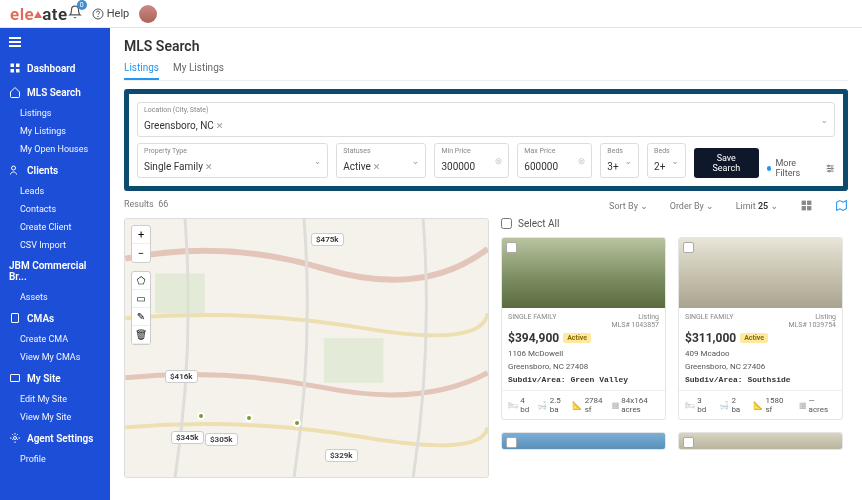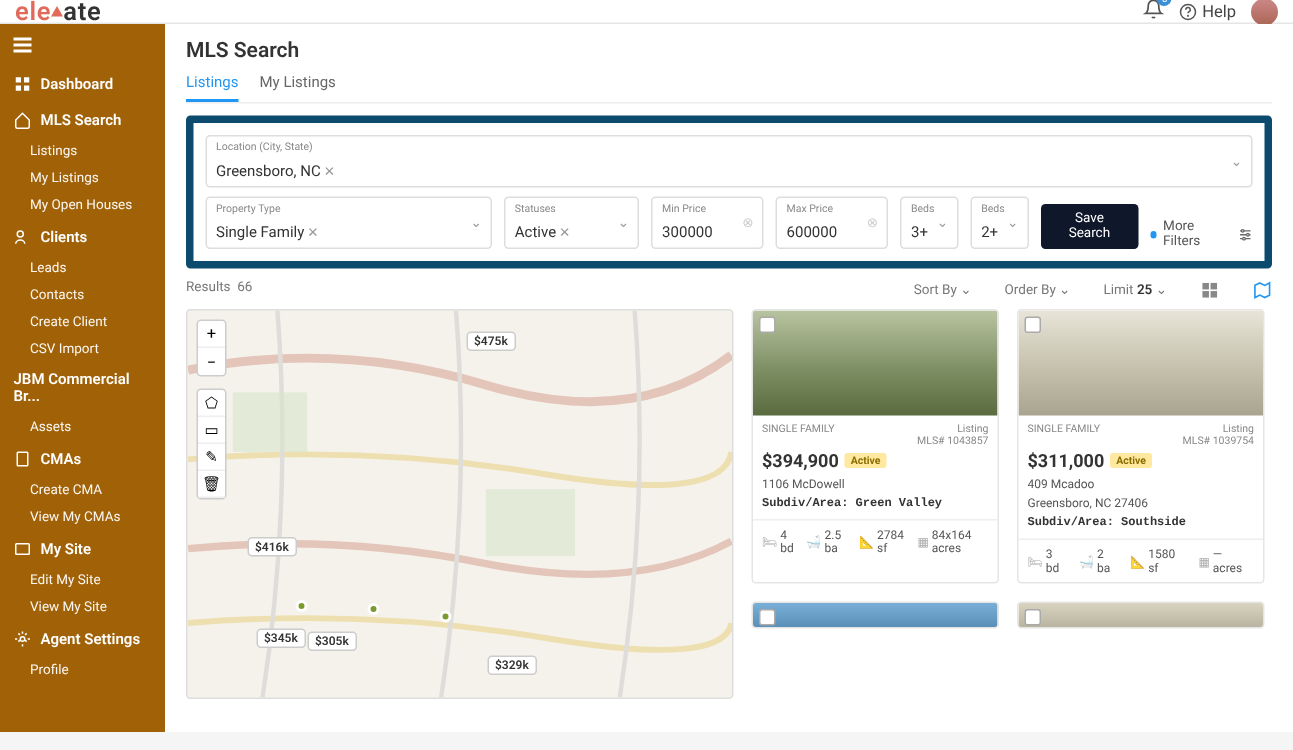--- a/index.html
+++ b/index.html
@@ -1,32 +1,32 @@
 <!DOCTYPE html>
 <html><head>
 <meta charset="utf-8">
 <style>
 * { margin: 0; padding: 0; box-sizing: border-box; font-family: -apple-system, BlinkMacSystemFont, "Segoe UI", Roboto, sans-serif; }
 body { background: #f5f5f5; width: 862px; height: 500px; overflow: hidden; position: relative; }
 
 
-.topbar { height: 16px; background: #fff; display: flex; align-items: center; justify-content: space-between; border-bottom: 1px solid #e5e5e5; }
+.topbar { height: 28px; background: #fff; display: flex; align-items: center; justify-content: flex-start; border-bottom: 1px solid #e5e5e5; }
 .logo { padding-left: 10px; font-size: 17px; font-weight: 600; letter-spacing: 0.5px; }
 .logo .e1 { color: #e06b5b; }
 .logo .e2 { color: #333; }
 .logo-tri { display:inline-block; width:0; height:0; border-left:4px solid transparent; border-right:4px solid transparent; border-bottom:7px solid #e06b5b; vertical-align: 2px; }
 .topbar-right { display: flex; align-items: center; gap: 10px; padding-right: 10px; font-size: 11px; color: #444; }
 .bell { position: relative; }
 .bell-badge { position: absolute; top: -5px; right: -5px; background: #3a8fd6; color: #fff; border-radius: 50%; width: 10px; height: 10px; font-size: 7px; display: flex; align-items: center; justify-content: center; }
 .avatar { width: 18px; height: 18px; border-radius: 50%; background: linear-gradient(#c88, #a65); }
 
 .layout { display: flex; height: 472px; }
 
 
-.sidebar { width: 110px; background: #a16207; color: #fff; font-size: 10px; overflow: hidden; }
+.sidebar { width: 110px; background: #1d4ed8; color: #fff; font-size: 10px; overflow: hidden; }
 .hamburger { padding: 7px 9px; }
 .hamburger div { width: 12px; height: 2px; background: #fff; margin: 2px 0; }
 .side-item { padding: 6px 9px; display: flex; align-items: center; gap: 6px; font-weight: 600; }
 .side-sub { padding: 4px 9px 4px 20px; font-size: 9px; opacity: 0.95; }
 .side-icon { width: 12px; height: 12px; display: inline-block; }
 
 
 .main { flex: 1; background: #fff; padding: 10px 14px; overflow: hidden; }
 .page-title { font-size: 14px; font-weight: 600; margin-bottom: 8px; color: #333; }
 .tabs { display: flex; gap: 14px; font-size: 10px; margin-bottom: 8px; border-bottom: 1px solid #eee; }
@@ -294,34 +294,39 @@
             <div class="map-pin" style="left: 46px; top: 212px;">$345k</div>
             <div class="map-pin" style="left: 80px; top: 214px;">$305k</div>
             <div class="map-pin" style="left: 200px; top: 230px;">$329k</div>
             <div class="map-dot" style="left: 168px; top: 200px;"></div>
             <div class="map-dot" style="left: 120px; top: 195px;"></div>
             <div class="map-dot" style="left: 72px; top: 193px;"></div>
           </div>
       </div>
 
       <div class="list-panel">
+        <div class="select-all">
+          <input type="checkbox" style="">
+          <span>Select All</span>
+        </div>
         <div class="cards" id="cards">
             <div class="card">
     <div class="card-img c1">
       <div class="card-check"></div>
     </div>
     <div class="card-type">
       <span>SINGLE FAMILY</span>
       <span style="text-align:right">
         <div>Listing</div>
         <div class="card-mls">MLS# 1043857</div>
       </span>
     </div>
     <div class="card-price">$394,900<span class="card-badge">Active</span></div>
     <div class="card-addr">1106 McDowell</div>
+    <div class="card-addr">Greensboro, NC 27408</div>
     <div class="card-sub">Subdiv/Area: Green Valley</div>
     <div class="card-stats">
       <span><span class="stat-ico">🛏</span>4 bd</span>
       <span><span class="stat-ico">🛁</span>2.5 ba</span>
       <span><span class="stat-ico">📐</span>2784 sf</span>
       <span><span class="stat-ico">▦</span>84x164 acres</span>
     </div>
             </div>
             <div class="card">
     <div class="card-img c2">

